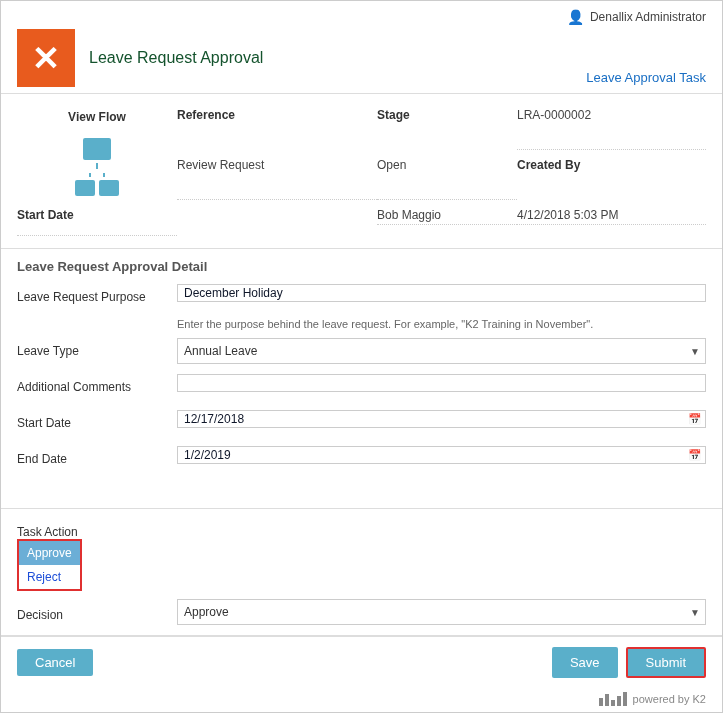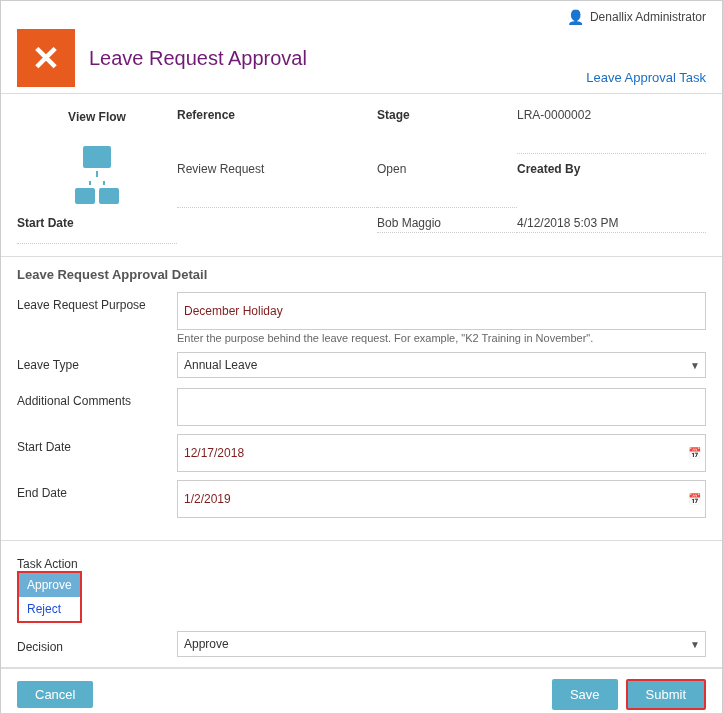--- a/index.html
+++ b/index.html
@@ -58,23 +58,23 @@
       justify-content: center;
       flex-shrink: 0;
     }
     .logo-x {
       color: #fff;
       font-size: 34px;
       font-weight: bold;
       line-height: 1;
     }
     .app-title {
-      font-size: 20px;
+      font-size: 16px;
       font-weight: normal;
-      color: #701a75;
+      color: #14532d;
       flex: 1;
     }
     .task-link {
       font-size: 13px;
       color: #1a6fc4;
       text-decoration: none;
       align-self: flex-end;
       padding-bottom: 2px;
       margin-top: 32px;
     }
@@ -111,21 +111,21 @@
       display: flex;
       flex-direction: column;
       align-items: center;
       justify-content: center;
       padding: 4px;
     }
     .view-flow-label {
       font-size: 12px;
       font-weight: bold;
       color: #333;
-      margin-bottom: 22px;
+      margin-bottom: 14px;
     }
     .flow-icon {
       display: flex;
       flex-direction: column;
       align-items: center;
       gap: 3px;
     }
     .flow-top-box {
       width: 28px;
       height: 22px;
@@ -184,28 +184,28 @@
       flex-shrink: 0;
     }
     .form-control-wrap {
       flex: 1;
     }
     .form-input {
       width: 100%;
       border: 1px solid #ccc;
       padding: 4px 6px;
       font-size: 12px;
-      color: #7f1d1d;
+      color: #0f172a;
       outline: none;
-      height: 38px;
+      height: 18px;
     }
     .form-hint {
       font-size: 11px;
       color: #666;
-      margin-top: 2px;
+      margin-top: 16px;
     }
     .form-select-wrap {
       position: relative;
       width: 100%;
     }
     .form-select {
       width: 100%;
       border: 1px solid #ccc;
       padding: 4px 24px 4px 6px;
       font-size: 12px;

